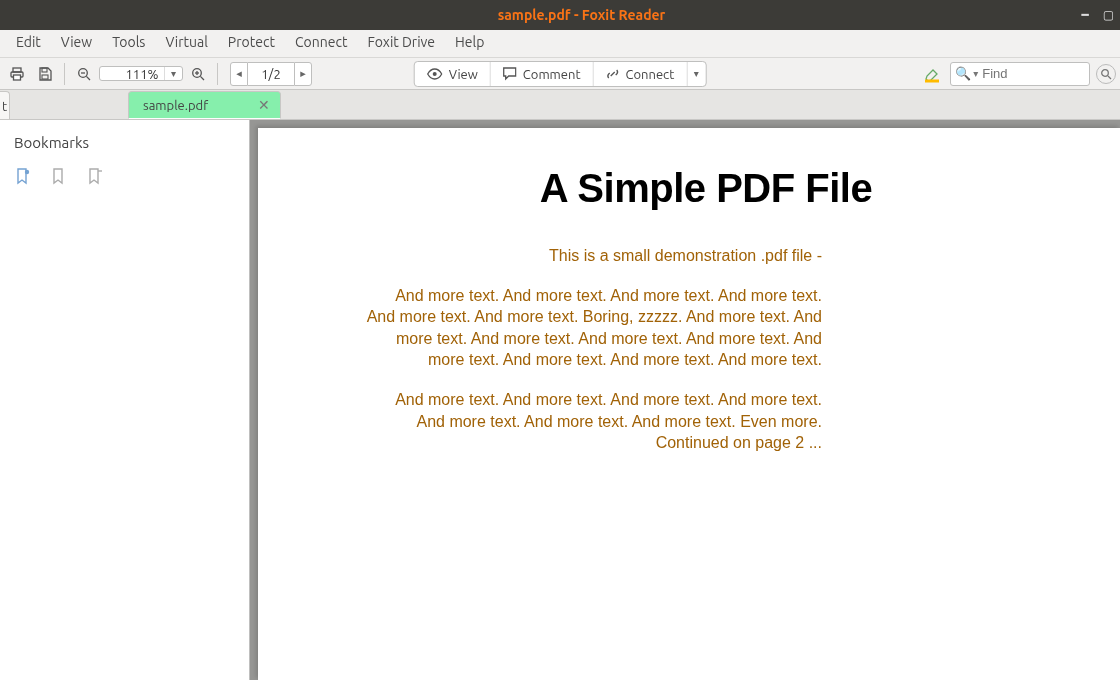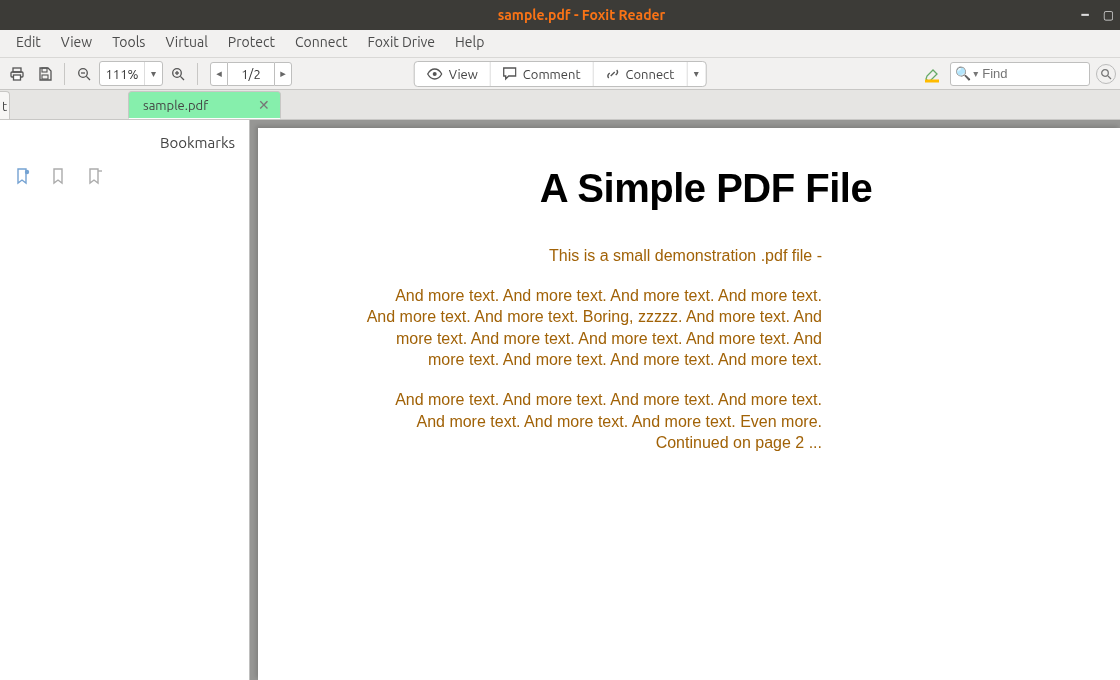--- a/index.html
+++ b/index.html
@@ -13,21 +13,21 @@
 
     
     .menubar { background: #f2f1f0; height: 28px; display: flex; padding: 0 6px; border-bottom: 1px solid #d9d8d6; }
     .menubar .menu-item { padding: 4px 10px; font-size: 14px; color: #4c4c4c; cursor: pointer; }
 
     
     .toolbar { background: #f2f1f0; height: 32px; display: flex; align-items: center; padding: 0 4px; border-bottom: 1px solid #c8c7c5; position: relative; }
     .toolbar .group-left { display: flex; align-items: center; gap: 2px; }
     .toolbar .tb-btn { width: 26px; height: 26px; border: 1px solid transparent; border-radius: 3px; display: flex; align-items: center; justify-content: center; color: #555; cursor: pointer; }
     .toolbar .sep { width: 1px; height: 22px; background: #c8c7c5; margin: 0 4px; }
-    .zoom-wrap { display: flex; align-items: center; border: 1px solid #bfbfbe; border-radius: 3px; background: #fff; height: 25px; }
+    .zoom-wrap { display: flex; align-items: center; border: 1px solid #bfbfbe; border-radius: 3px; background: #fff; height: 15px; padding-left: 20px; }
     .zoom-val { width: 44px; text-align: center; font-size: 13px; padding: 0 4px; }
     .zoom-dd { width: 18px; display: flex; align-items: center; justify-content: center; border-left: 1px solid #ddd; color: #666; font-size: 10px; cursor: pointer; height: 100%; }
     .page-nav { display: flex; align-items: center; margin-left: 6px; }
     .page-nav .navbtn { width: 18px; height: 24px; border: 1px solid #bfbfbe; background: #fff; display: flex; align-items: center; justify-content: center; font-size: 11px; color: #666; cursor: pointer; }
     .page-nav .navbtn:first-child { border-radius: 3px 0 0 3px; }
     .page-nav .navbtn:last-child { border-radius: 0 3px 3px 0; }
     .page-box { width: 46px; height: 24px; border-top: 1px solid #bfbfbe; border-bottom: 1px solid #bfbfbe; background: #fff; display: flex; align-items: center; justify-content: center; font-size: 13px; }
 
     .toolbar-center { position: absolute; left: 50%; transform: translateX(-50%); display: flex; align-items: center; }
     .seg-group { display: flex; border: 1px solid #bfbfbe; border-radius: 4px; background: #fff; height: 26px; overflow: hidden; }
@@ -48,21 +48,21 @@
     .tabstrip { background: #e6e5e3; height: 30px; display: flex; align-items: flex-end; border-bottom: 1px solid #c8c7c5; }
     .tab { height: 28px; display: flex; align-items: center; padding: 0 10px 0 14px; font-size: 13px; color: #444; cursor: pointer; position: relative; }
     .tab.partial { width: 10px; padding: 0 2px; background: #f7f6f5; border: 1px solid #c8c7c5; border-bottom: none; border-left:none; border-radius: 0 4px 0 0; overflow:hidden; }
     .tab.active { background: #86efac; border: 1px solid #c8c7c5; border-bottom: 1px solid #fdfdfd; border-radius: 4px 4px 0 0; margin-left: 118px; margin-top: 16px; }
     .tab .tab-close { margin-left: 50px; color: #777; font-size: 14px; cursor: pointer; }
 
     
     .main { display: flex; height: calc(680px - 30px - 28px - 32px - 30px); }
 
     .sidebar { width: 250px; background: #fff; border-right: 1px solid #bfbfbe; display: flex; flex-direction: column; }
-    .sidebar-title { font-size: 15px; color: #444; padding: 14px 14px 10px 14px; text-align: right; }
+    .sidebar-title { font-size: 15px; color: #444; padding: 14px 14px 10px 14px; }
     .sidebar-icons { display: flex; gap: 18px; padding: 6px 14px; }
     .bk-ico { width: 18px; height: 18px; cursor: pointer; opacity: 0.7; }
 
     .docarea { flex: 1; background: #969694; position: relative; overflow: hidden; }
     .docarea-inner { position: absolute; left: 8px; right: 0; top: 8px; bottom: 0; background: #fff; box-shadow: -2px -2px 4px rgba(0,0,0,.15); padding: 38px 60px 38px 94px; overflow: auto; }
 
     .doc-h1 { font-family: Helvetica, Arial, sans-serif; font-size: 40px; font-weight: 600; color: #000; margin-bottom: 34px; letter-spacing: -0.5px; text-align: center; }
     .doc-p { font-family: Helvetica, Arial, sans-serif; font-size: 16px; color: #a16207; line-height: 1.35; margin-bottom: 18px; max-width: 470px; padding-left: 14px; text-align: right; }
 
     svg { display: block; }

